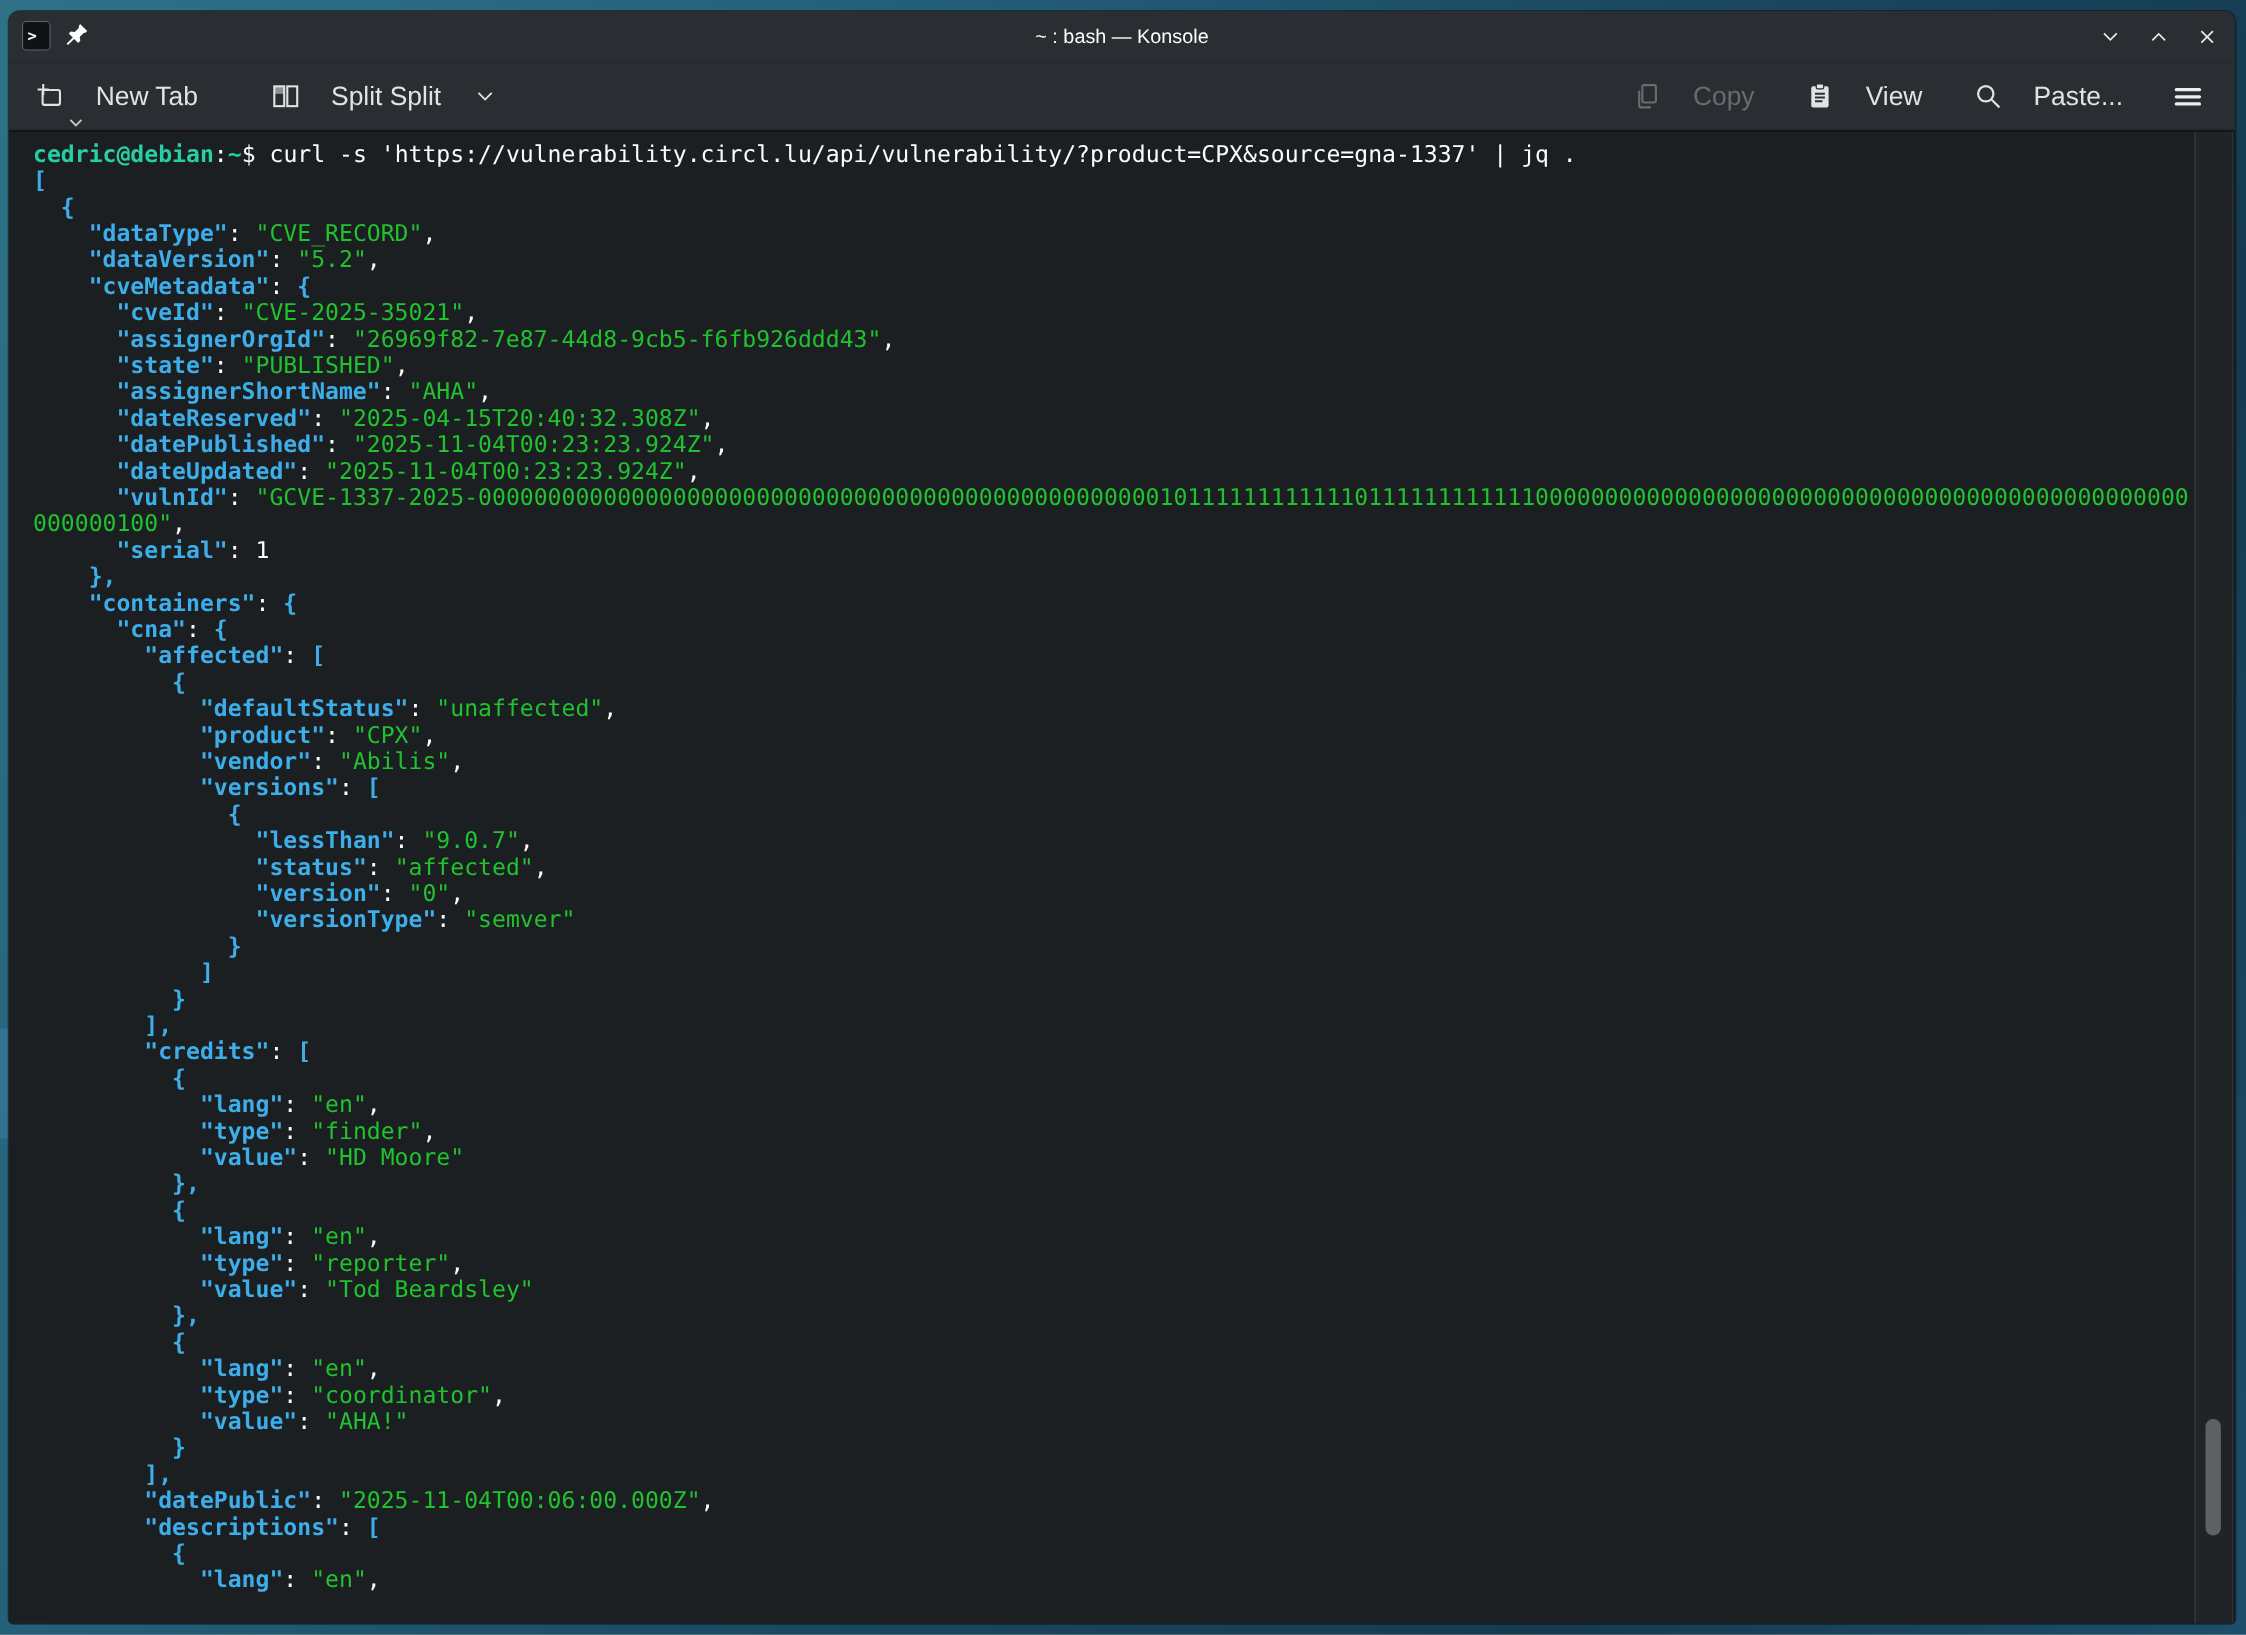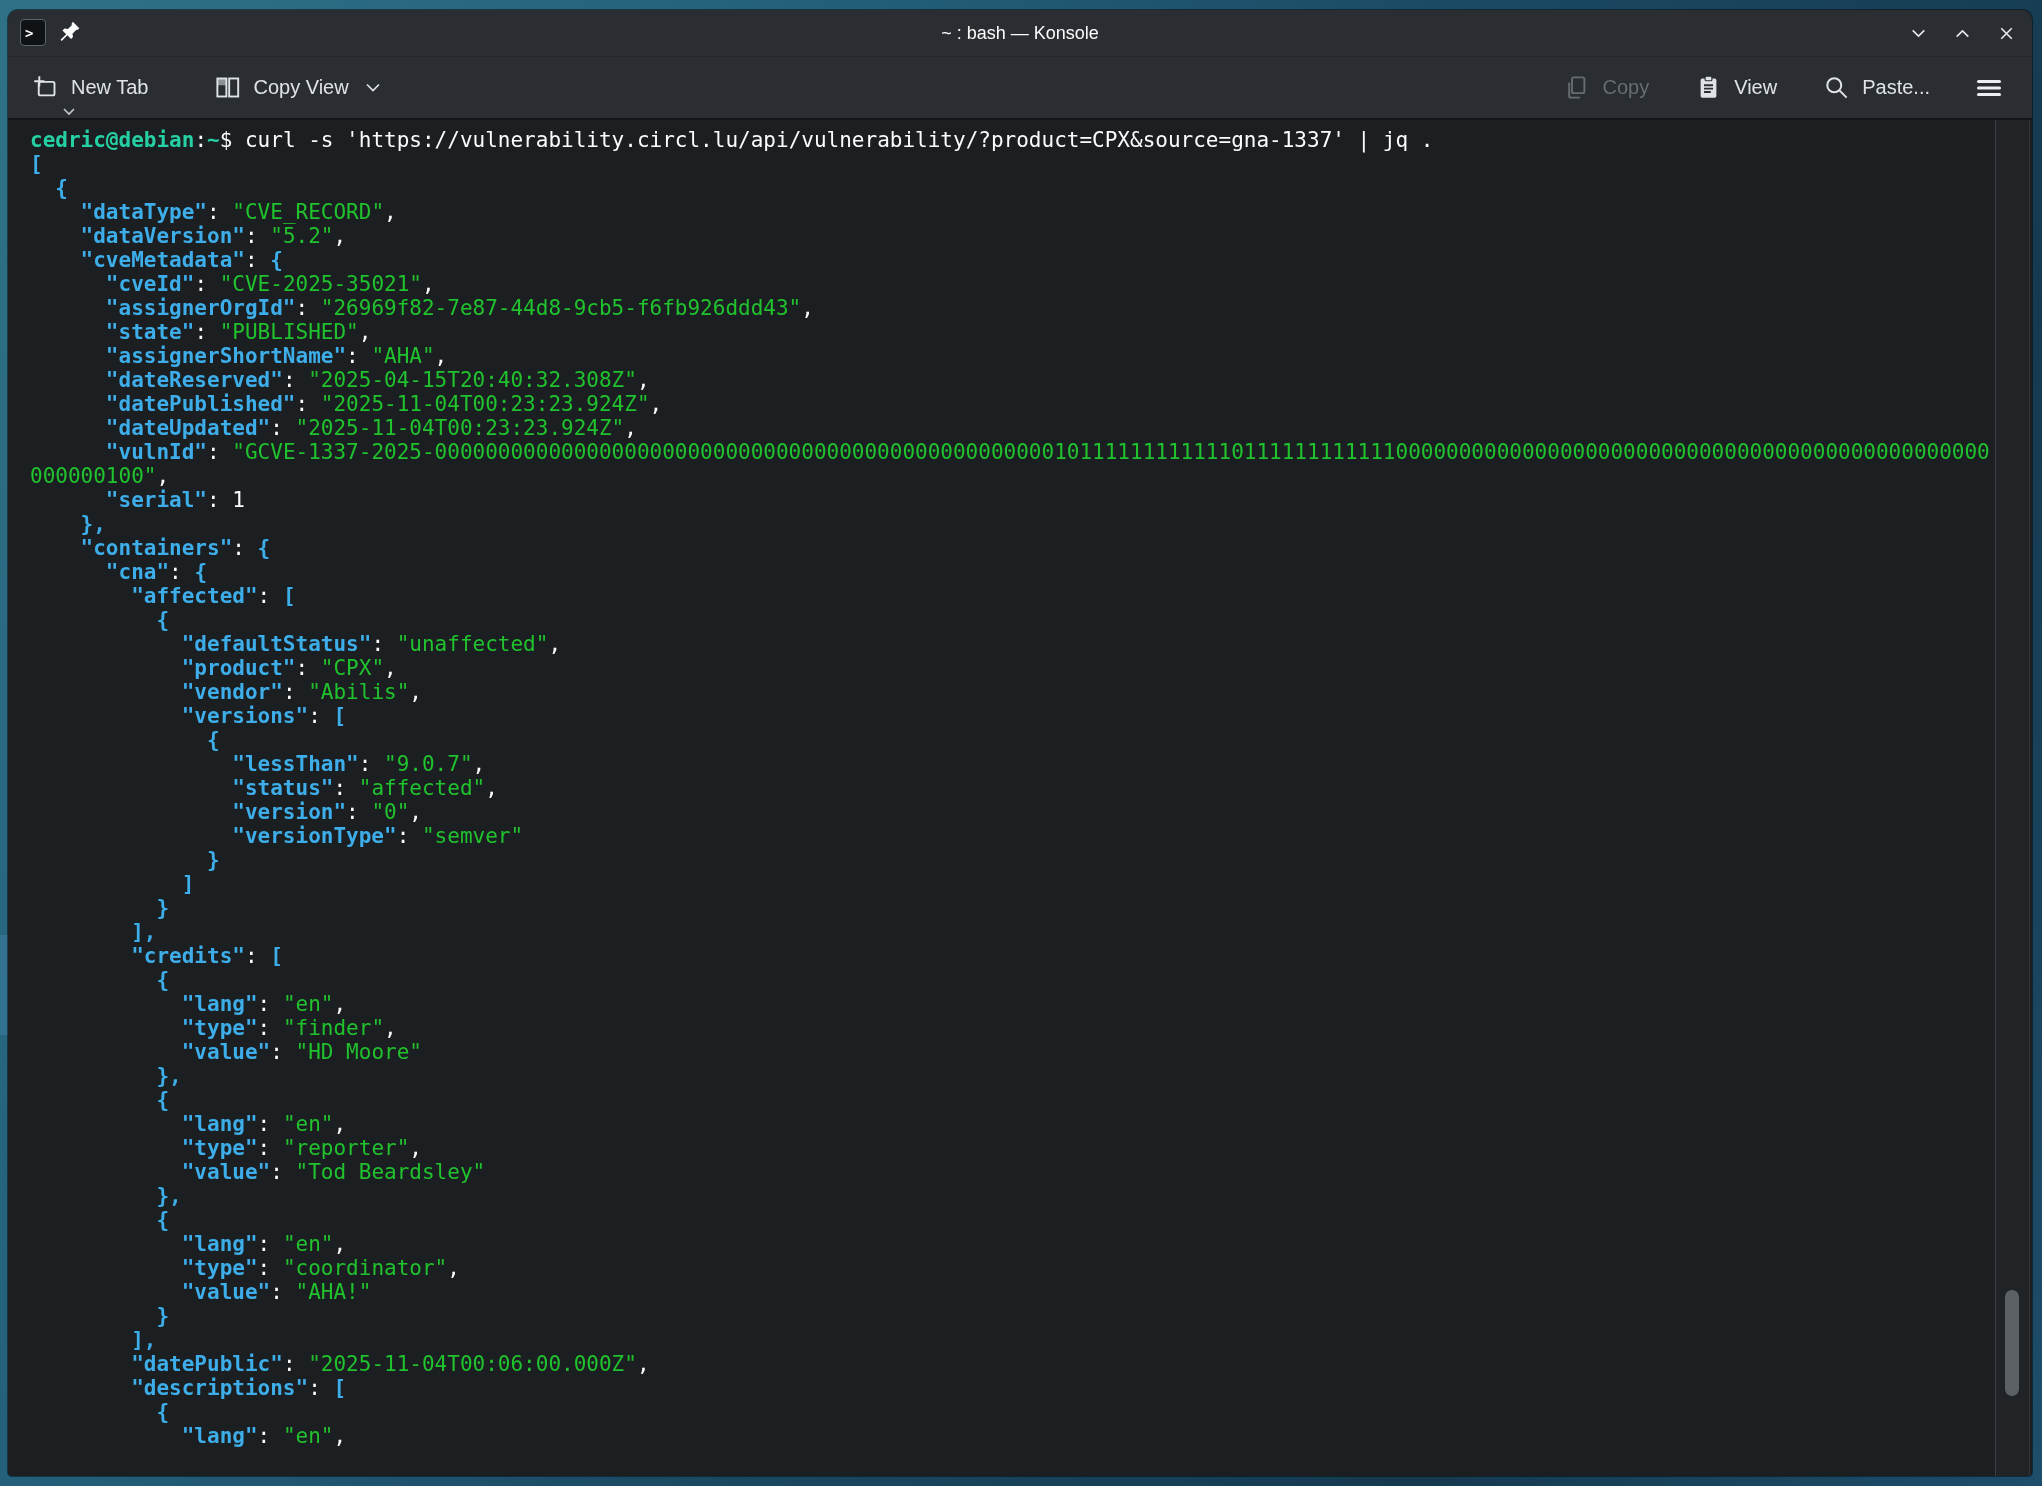--- a/index.html
+++ b/index.html
@@ -18,21 +18,21 @@
     font-family:"DejaVu Sans Mono",monospace;font-size:14px;font-weight:bold;
     display:flex;align-items:center;justify-content:flex-start;padding-left:4px;box-sizing:border-box;}
   .pin{position:absolute;left:48px;top:9px;width:26px;height:26px;}
   .win-title{position:absolute;left:0;right:0;top:0;height:46px;display:flex;align-items:center;
     justify-content:center;color:#fcfcfc;font-size:18px;}
   .win-controls{position:absolute;right:16px;top:0;height:46px;display:flex;align-items:center;gap:24px;}
   .win-btn{width:20px;height:20px;display:flex;align-items:center;justify-content:center;cursor:pointer;}
   
   .toolbar{position:absolute;left:0;top:47px;width:100%;height:63px;background:#2a2e32;
     border-bottom:2px solid #131619;display:flex;align-items:center;box-sizing:border-box;}
-  .tbtn{display:flex;align-items:center;gap:12px;color:#dfe3e5;font-size:20px;position:relative;
+  .tbtn{display:flex;align-items:center;gap:28px;color:#dfe3e5;font-size:24px;position:relative;
     height:100%;cursor:pointer;}
   .tbtn.disabled{color:#666c6f;cursor:default;}
   .tb-newtab{margin-left:24px;}
   .tb-split{margin-left:66px;}
   .tb-right{margin-left:auto;display:flex;align-items:flex-start;gap:46px;margin-right:30px;height:100%;}
   .newtab-caret{position:absolute;left:30px;bottom:2px;}
   
   .terminal{position:absolute;left:0;top:110px;width:100%;height:1356px;background:#1c1f22;}
   .term-text{position:absolute;left:0;top:0;right:40px;bottom:0;padding:8px 0 0 22px;
     font-family:"DejaVu Sans Mono",monospace;font-size:21px;line-height:24px;
@@ -106,21 +106,21 @@
         </span>
       </div>
       <div class="tbtn tb-split">
         <span>
           <svg width="27" height="27" viewBox="0 0 24 24">
             <rect x="3" y="4" width="8" height="16" fill="none" stroke="#dfe3e5" stroke-width="1.7"></rect>
             <rect x="13.5" y="4" width="8" height="16" fill="none" stroke="#dfe3e5" stroke-width="1.7"></rect>
             <rect x="3" y="4" width="8" height="6" fill="#dfe3e5" opacity=".55"></rect>
           </svg>
         </span>
-        <span>Copy View</span>
+        <span>Split Split</span>
         <span style="margin-left:4px;">
           <svg width="16" height="11" viewBox="0 0 16 11">
               <polyline points="2,2.5 8,8.5 14,2.5" fill="none" stroke="#dfe3e5" stroke-width="1.7"></polyline>
             </svg>
         </span>
       </div>
 
       <div class="tb-right">
         <div class="tbtn disabled">
           <span>

